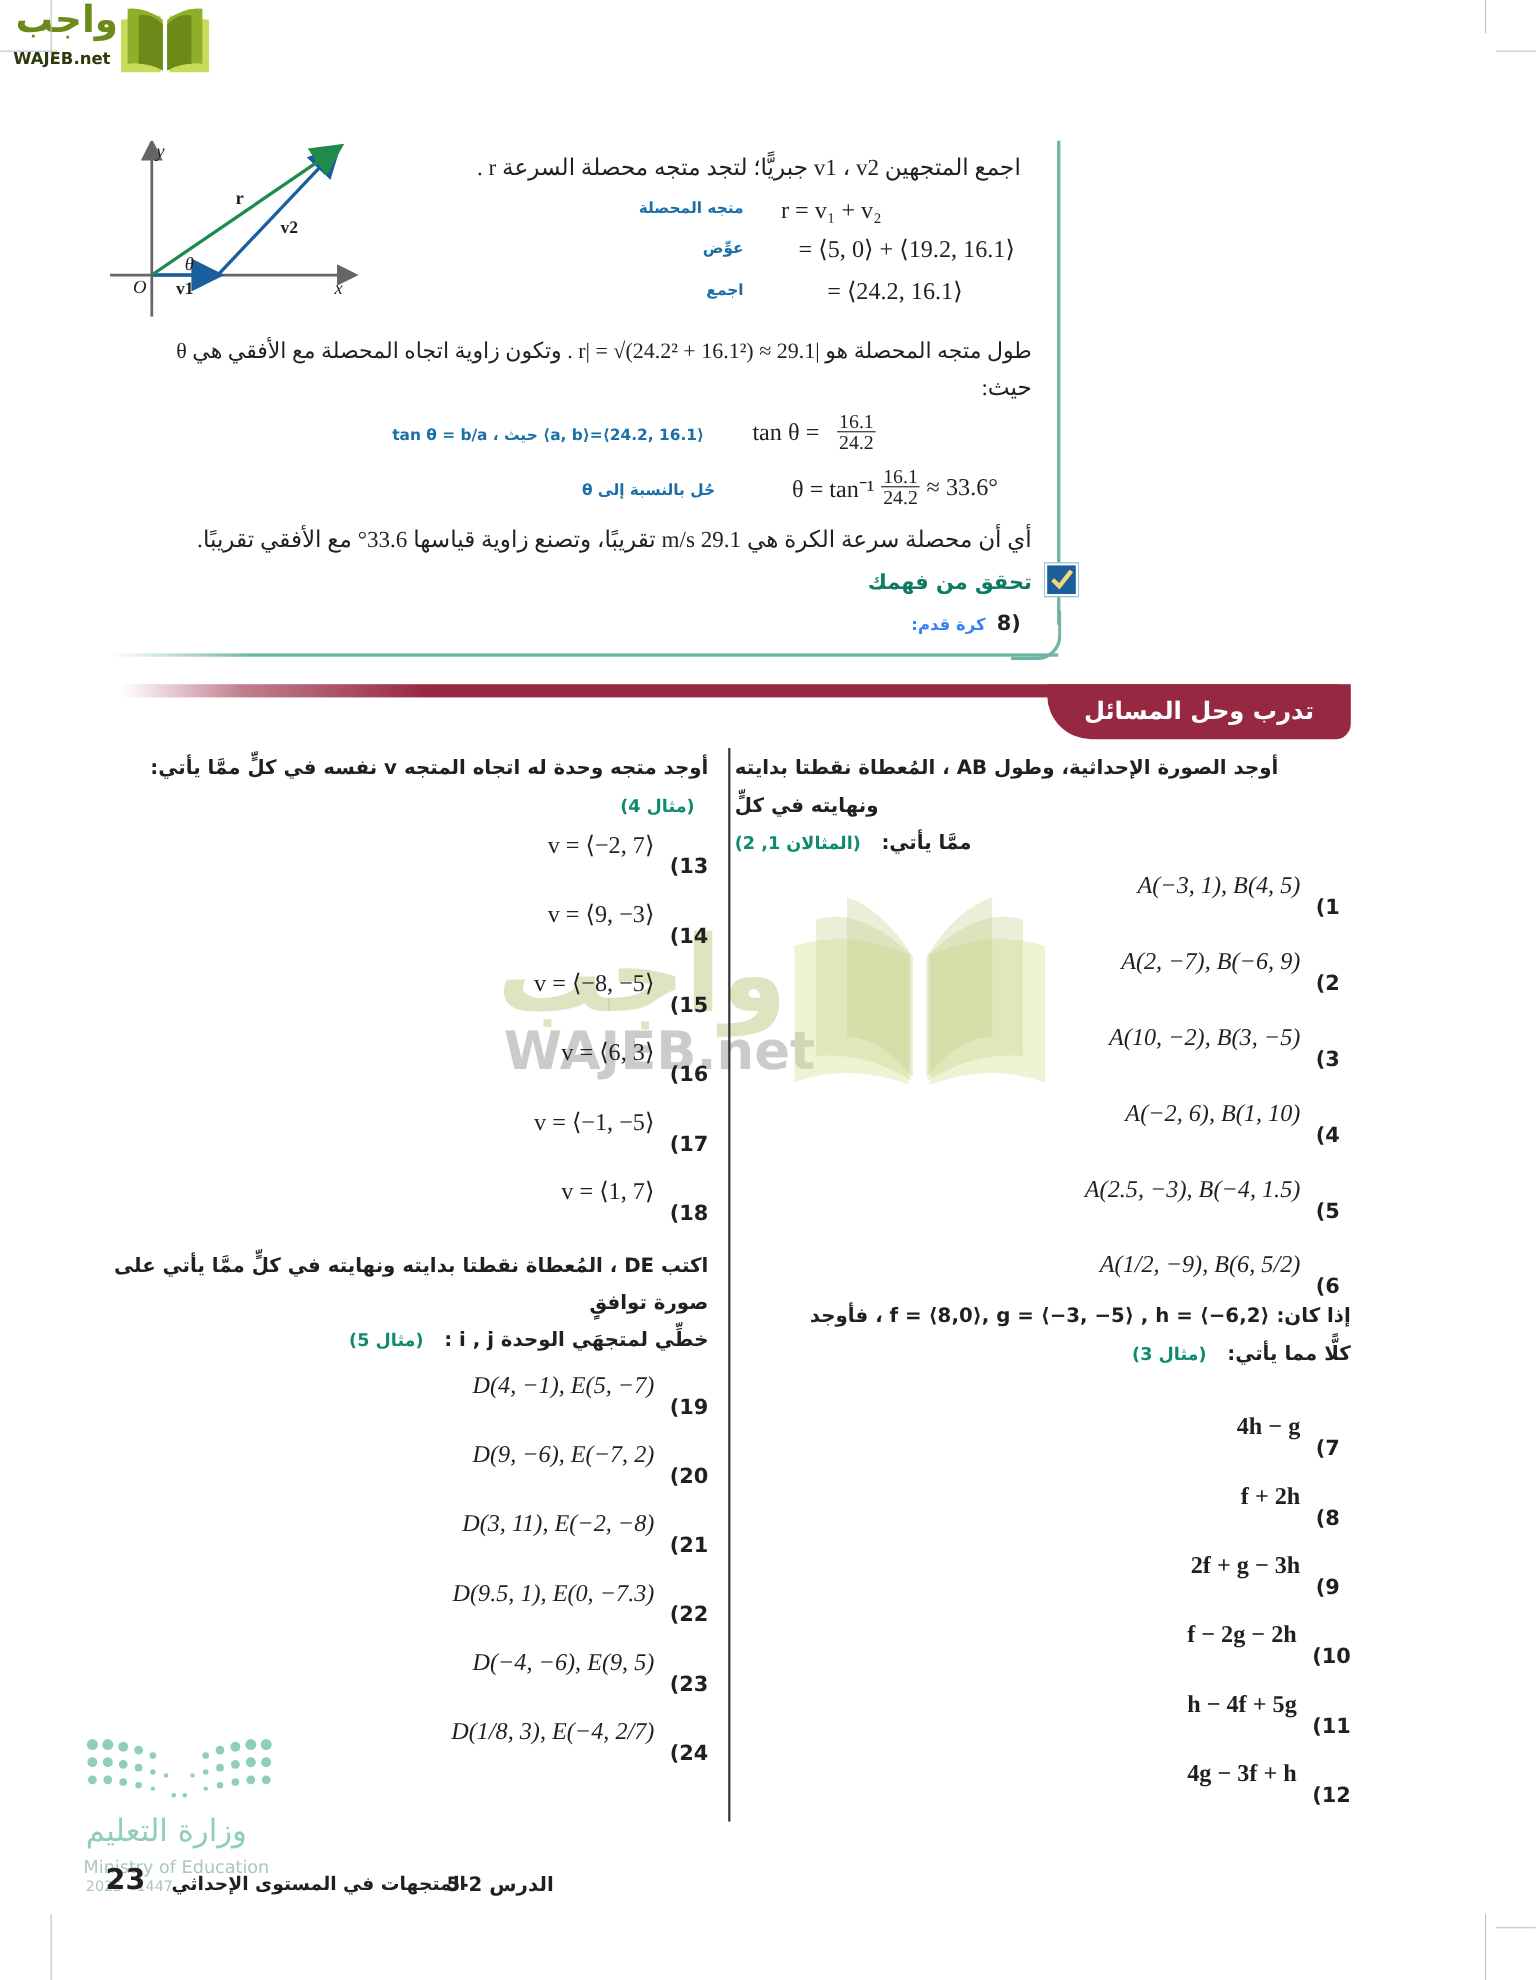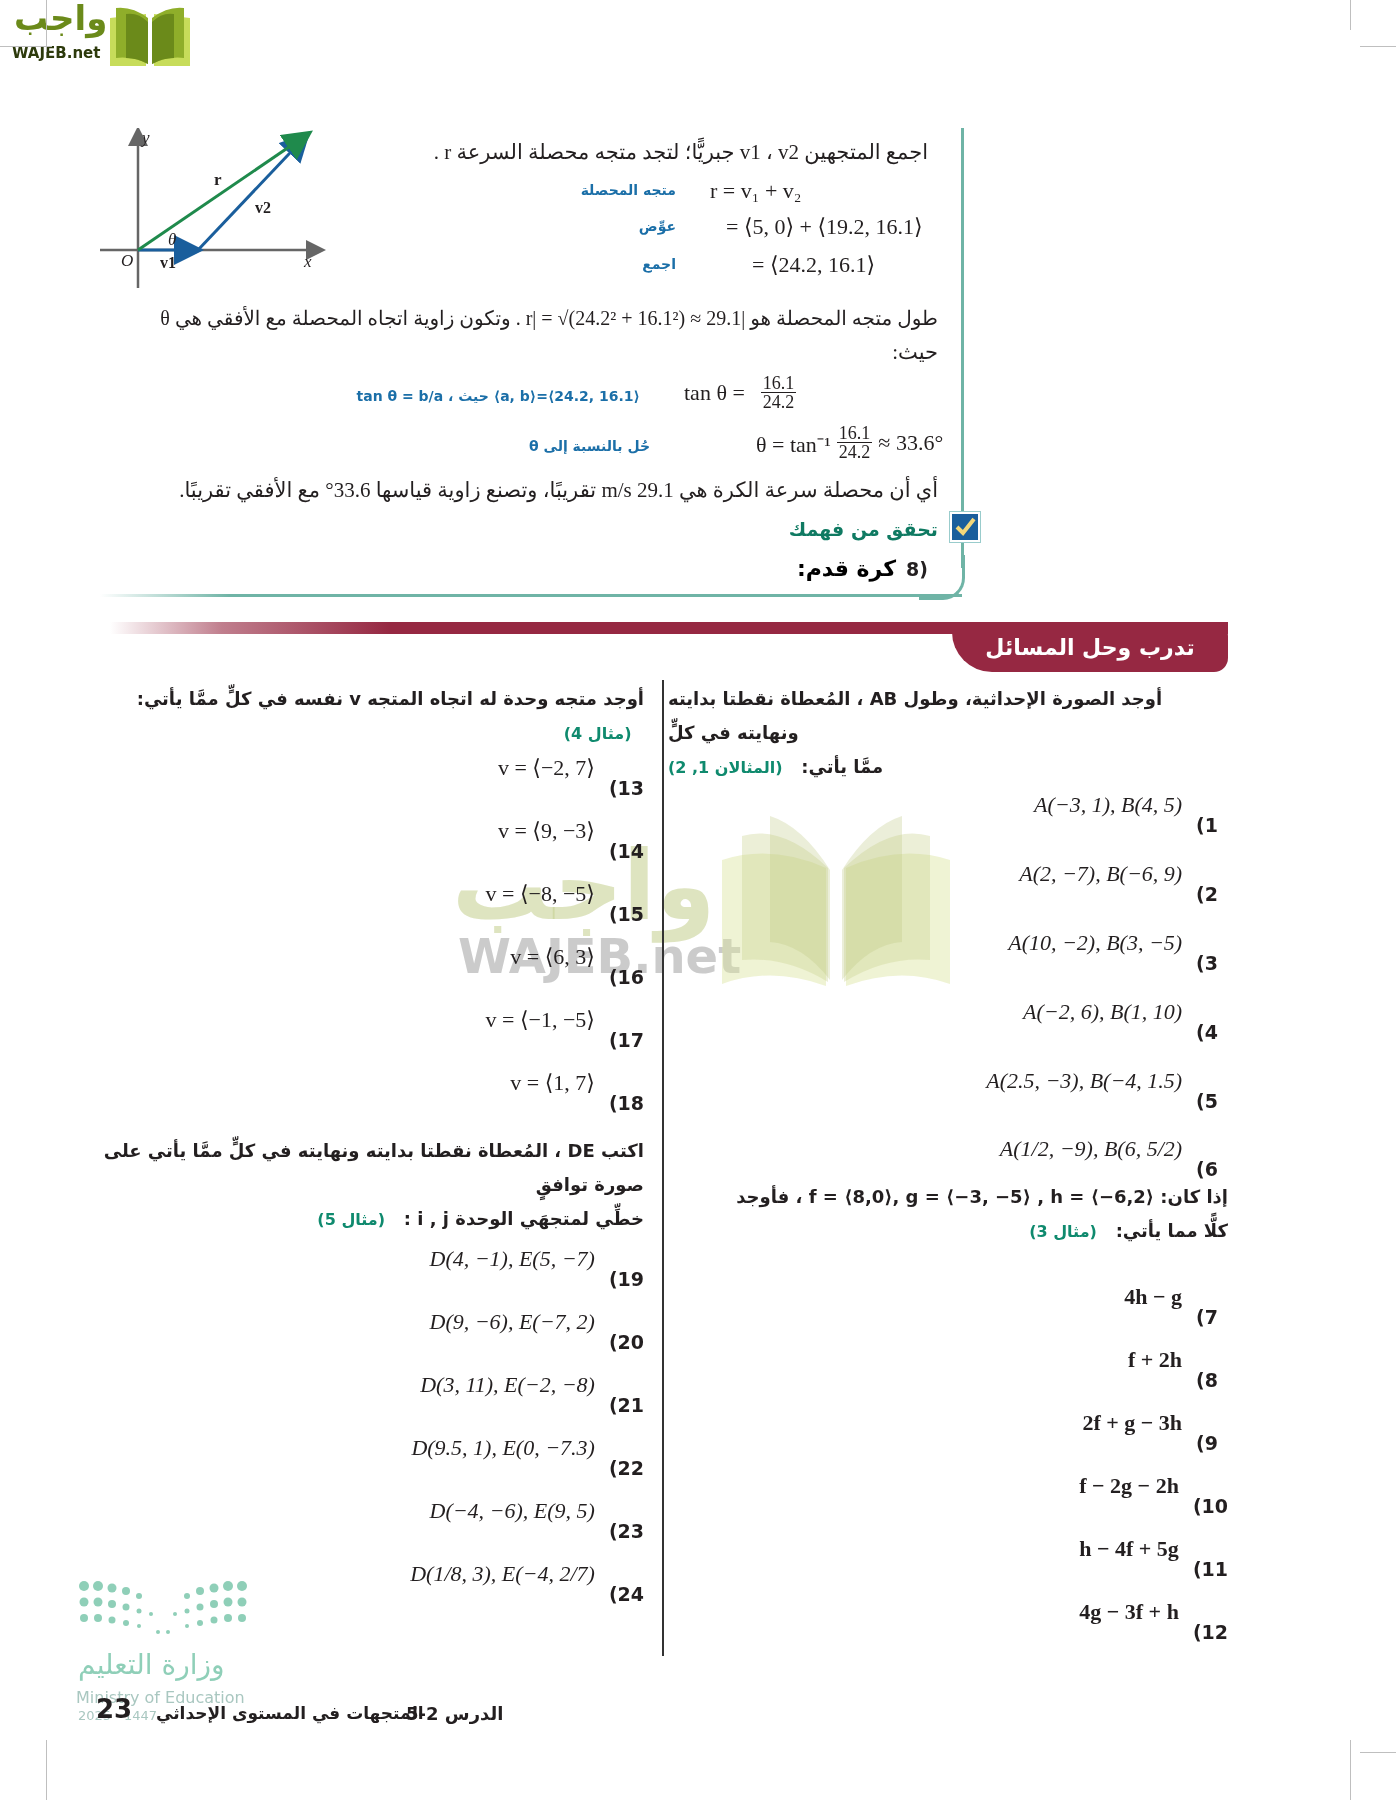--- a/index.html
+++ b/index.html
@@ -114,41 +114,41 @@
 
 <div class="abs" style="left:684px; top:374px; display:flex; align-items:center; gap:16px;">
   <span class="math">tan θ =</span>
   <span class="frac math">
     <span class="n">16.1</span>
     <span>24.2</span>
   </span>
 </div>
 <div class="abs blue-note" style="right:756px; top:388px; direction:ltr;">tan θ = b/a ، حيث ⟨a, b⟩=⟨24.2, 16.1⟩</div>
 
-<div class="abs" style="left:720px; top:424px; display:flex; align-items:center; gap:6px;margin-left:36px;">
+<div class="abs" style="left:720px; top:424px; display:flex; align-items:center; gap:6px;">
   <span class="math">θ = tan⁻¹</span>
   <span class="frac math">
     <span class="n">16.1</span>
     <span>24.2</span>
   </span>
   <span class="math">≈ 33.6°</span>
 </div>
 <div class="abs blue-note" style="right:746px; top:438px;">حُل بالنسبة إلى θ</div>
 
 <div class="abs line-text" style="right:458px; top:478px;">أي أن محصلة سرعة الكرة هي 29.1 m/s تقريبًا، وتصنع زاوية قياسها 33.6° مع الأفقي تقريبًا.</div>
 
 <div class="abs" style="left:950px; top:512px; width:26px; height:26px; background:#1a5e9c; border:2px solid #fff; box-shadow:0 0 0 1px #9cc; display:flex; align-items:center; justify-content:center;">
   <svg width="22" height="22" viewBox="0 0 22 22">
       <path d="M3 11 L9 17 L20 3" stroke="#f3d77a" stroke-width="4" fill="none"></path>
     </svg>
 </div>
 <div class="abs ar b teal" style="right:458px; top:518px; font-size:19px; color:#0f7a62;">تحقق من فهمك</div>
 <div class="abs" style="right:468px; top:556px; display:flex; direction:rtl; gap:10px; align-items:baseline; white-space:nowrap;">
   <span class="ar b" style="font-size:19px; direction:ltr;">8)</span>
-  <span class="ar b" style="font-size:22px; color:#000000;">كرة قدم:</span>
+  <span class="ar b" style="font-size:15px; color:#3b82f6;">كرة قدم:</span>
 </div>
 
 <div class="abs banner-bar"></div>
 <div class="abs banner-tab">تدرب وحل المسائل</div>
 
 <div class="abs watermark-text" style="left:452px; top:830px; font-size:96px; color:rgba(195,205,140,0.55); direction:rtl;">واجب</div>
 <div class="abs watermark-text" style="left:458px; top:928px; font-size:48px; color:rgba(160,160,160,0.55);">WAJEB.net</div>
 <svg class="abs" style="left:722px; top:816px;" width="228" height="172" viewBox="0 0 228 172">
   <path d="M0 44 Q50 28 104 52 L104 170 Q50 150 0 168 Z" fill="rgba(220,228,160,0.45)"></path>
   <path d="M20 20 Q60 8 106 52 L106 166 Q64 140 20 144 Z" fill="rgba(200,210,140,0.35)"></path>

